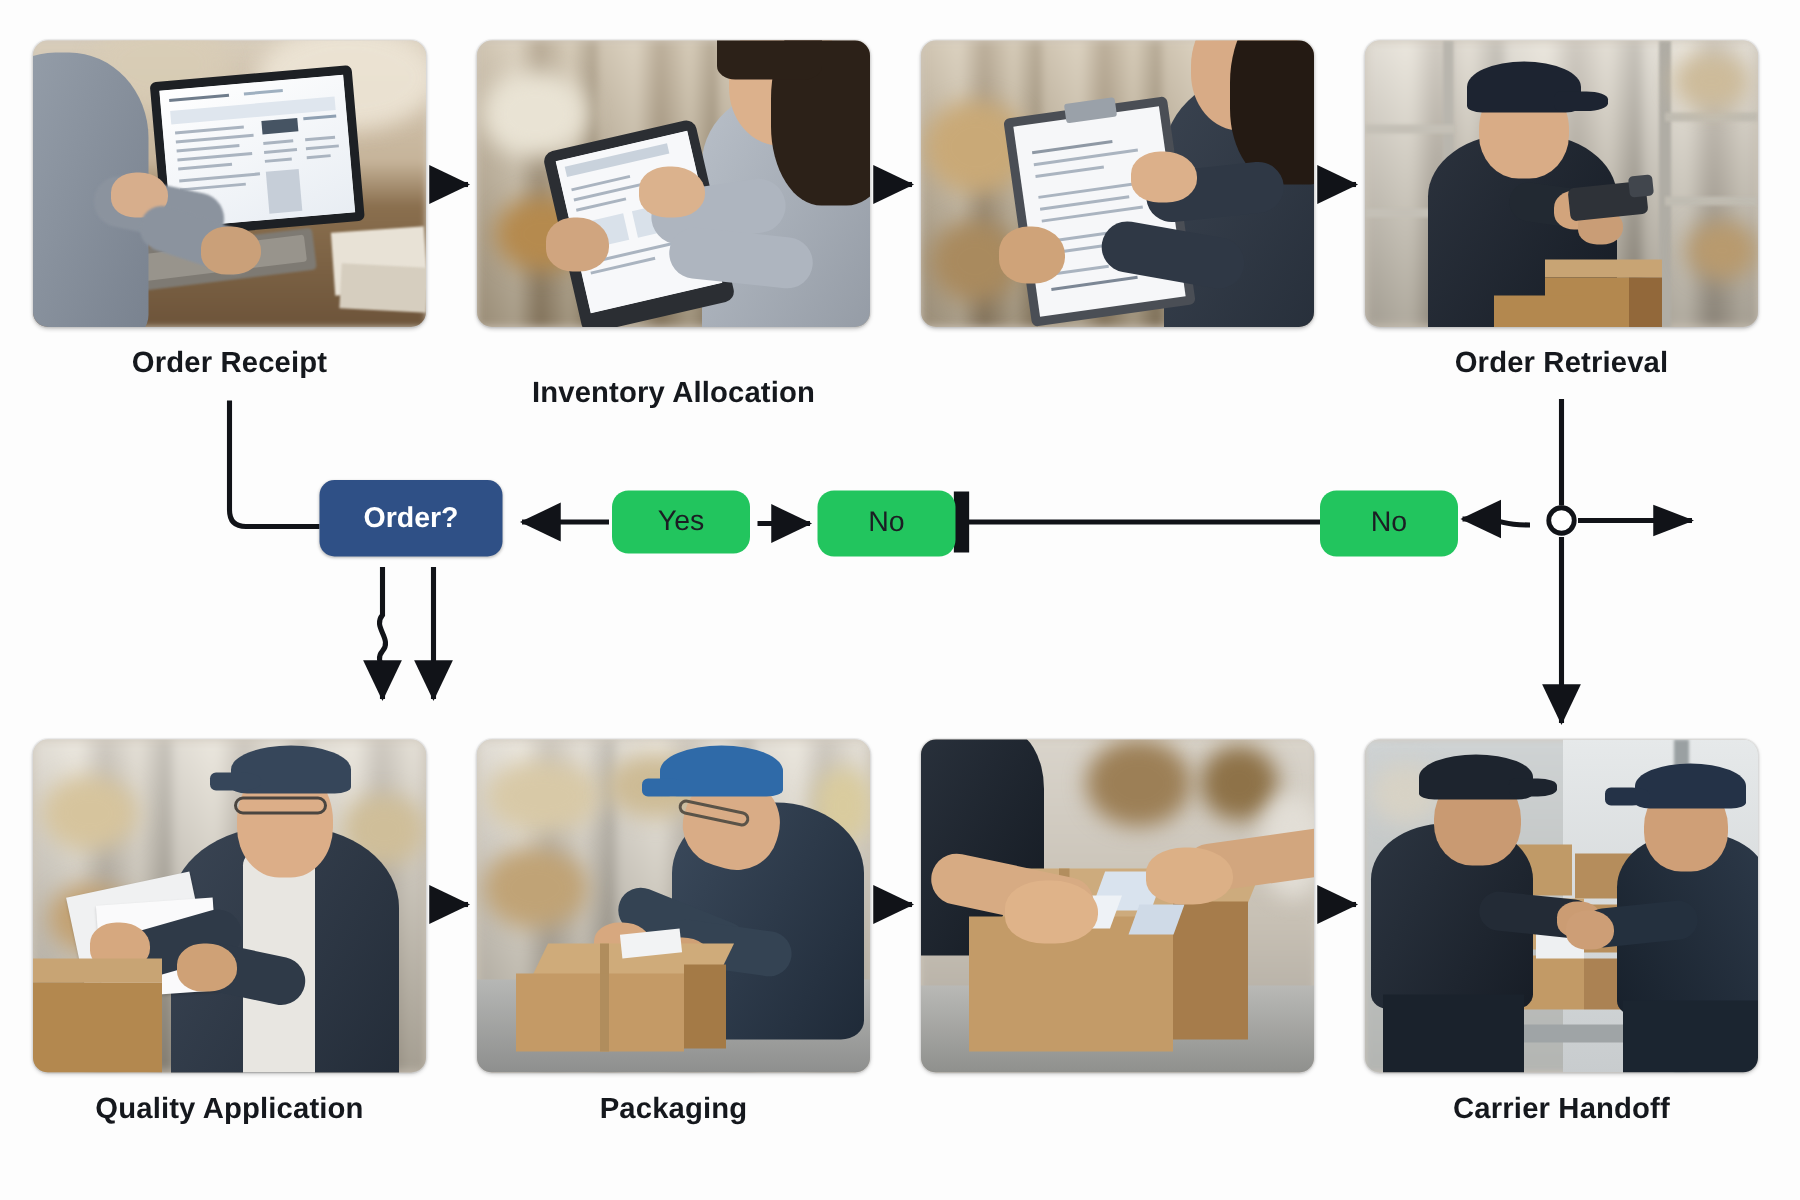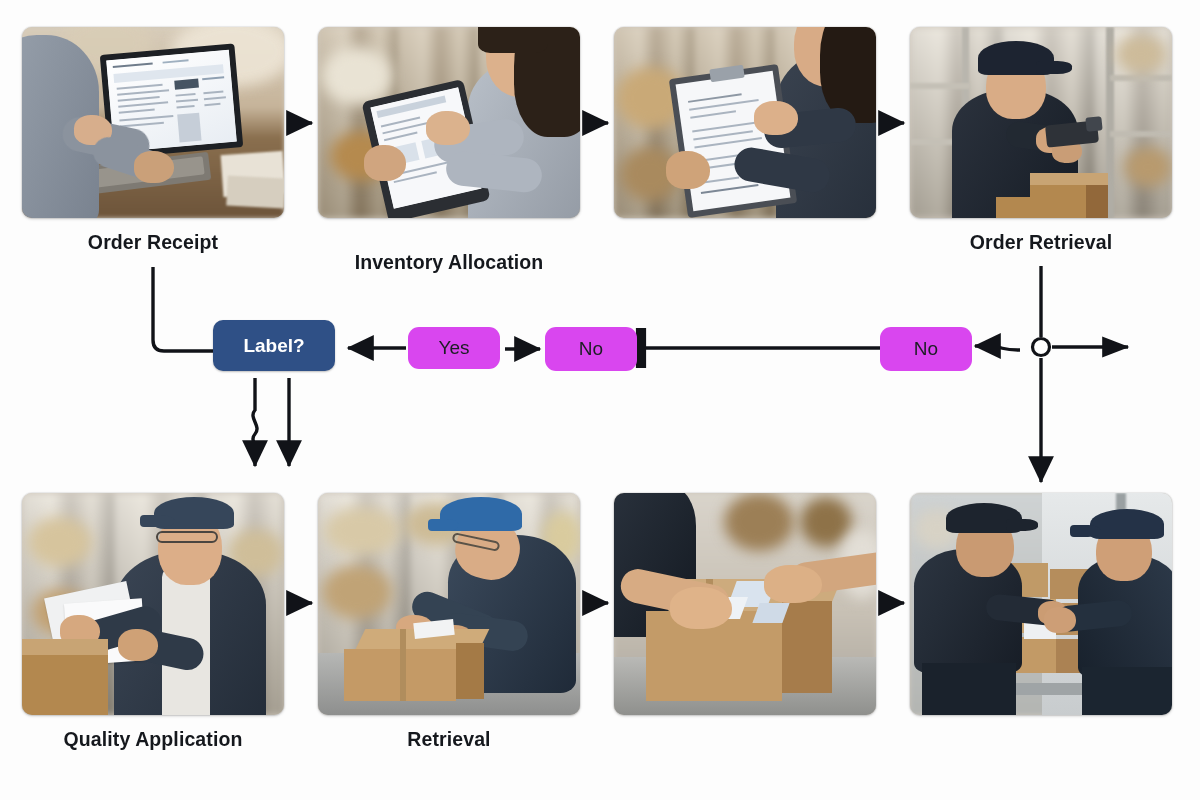--- a/index.html
+++ b/index.html
@@ -96,21 +96,21 @@
     user-select: none;
   }
   .node.decision {
     background: #2f5086;
     color: #ffffff;
     font-weight: 600;
     border-radius: 10px;
     box-shadow: 0 1px 2px rgba(0,0,0,.25);
   }
   .node.pill {
-    background: #d946ef;
+    background: #22c55e;
     color: #1b1e23;
     border-radius: 11px;
   }
 
   
   .svg-layer { position:absolute; inset:0; width:1200px; height:800px; pointer-events:none; }
 </style>
 </head>
 <body style="background: rgb(253, 253, 253);">
 
@@ -383,21 +383,22 @@
       <div style="position:absolute;left:172px;top:174px;width:92px;height:48px;background:#1b2530;"></div>
       <div class="head" style="left:186px;top:28px;width:56px;height:60px;background:#cf9f77;"></div>
       <div class="cap" style="left:180px;top:16px;width:74px;height:30px;background:#243247;"></div>
       <div class="capbrim" style="left:160px;top:32px;width:30px;height:12px;background:#243247;"></div>
       <div class="arm" style="left:146px;top:110px;width:76px;height:26px;background:#24303e;transform:rotate(-6deg);"></div>
       <div class="hand" style="left:134px;top:114px;width:32px;height:26px;background:#cd9e76;"></div>
     </div>
   </div>
 
   <div class="step-label" style="left:22px; top:728px; width:262px;">Quality Application</div>
-  <div class="step-label" style="left:318px; top:728px; width:262px;">Retrieval</div>
+  <div class="step-label" style="left:318px; top:728px; width:262px;">Packaging</div>
+  <div class="step-label" style="left:910px; top:728px; width:262px;">Carrier Handoff</div>
 
   <svg class="svg-layer" viewBox="0 0 1200 800">
     <defs>
       <marker id="ah" markerWidth="9" markerHeight="9" refX="7.6" refY="4.5" orient="auto" markerUnits="strokeWidth">
         <path d="M0,0.7 L8,4.5 L0,8.3 z" fill="#111318"></path>
       </marker>
       <marker id="ah-sm" markerWidth="9" markerHeight="9" refX="7.6" refY="4.5" orient="auto" markerUnits="strokeWidth">
         <path d="M0,1.4 L8,4.5 L0,7.6 z" fill="#111318"></path>
       </marker>
       <marker id="bar" markerWidth="5" markerHeight="12" refX="2" refY="6" orient="auto" markerUnits="strokeWidth">
@@ -441,21 +442,21 @@
 
     <line x1="1052" y1="347" x2="1128" y2="347" stroke="#111318" stroke-width="3.4" marker-end="url(#ah-sm)"></line>
 
     <circle cx="1041" cy="347" r="8.5" fill="#ffffff" stroke="#111318" stroke-width="3.2"></circle>
 
     <path d="M255,378 L255,410 C248,418 262,426 255,434 C248,442 262,448 255,456 L255,466" fill="none" stroke="#111318" stroke-width="3.4" marker-end="url(#ah)"></path>
     <line x1="289" y1="378" x2="289" y2="466" stroke="#111318" stroke-width="3.4" marker-end="url(#ah)"></line>
   </svg>
 
   <div class="node decision" style="left:213px; top:320px; width:122px; height:51px;">
-    <span>Label?</span>
+    <span>Order?</span>
   </div>
 
   <div class="node pill" style="left:408px; top:327px; width:92px; height:42px;">
     <span>Yes</span>
   </div>
 
   <div class="node pill" style="left:545px; top:327px; width:92px; height:44px;">
     <span>No</span>
   </div>
 

